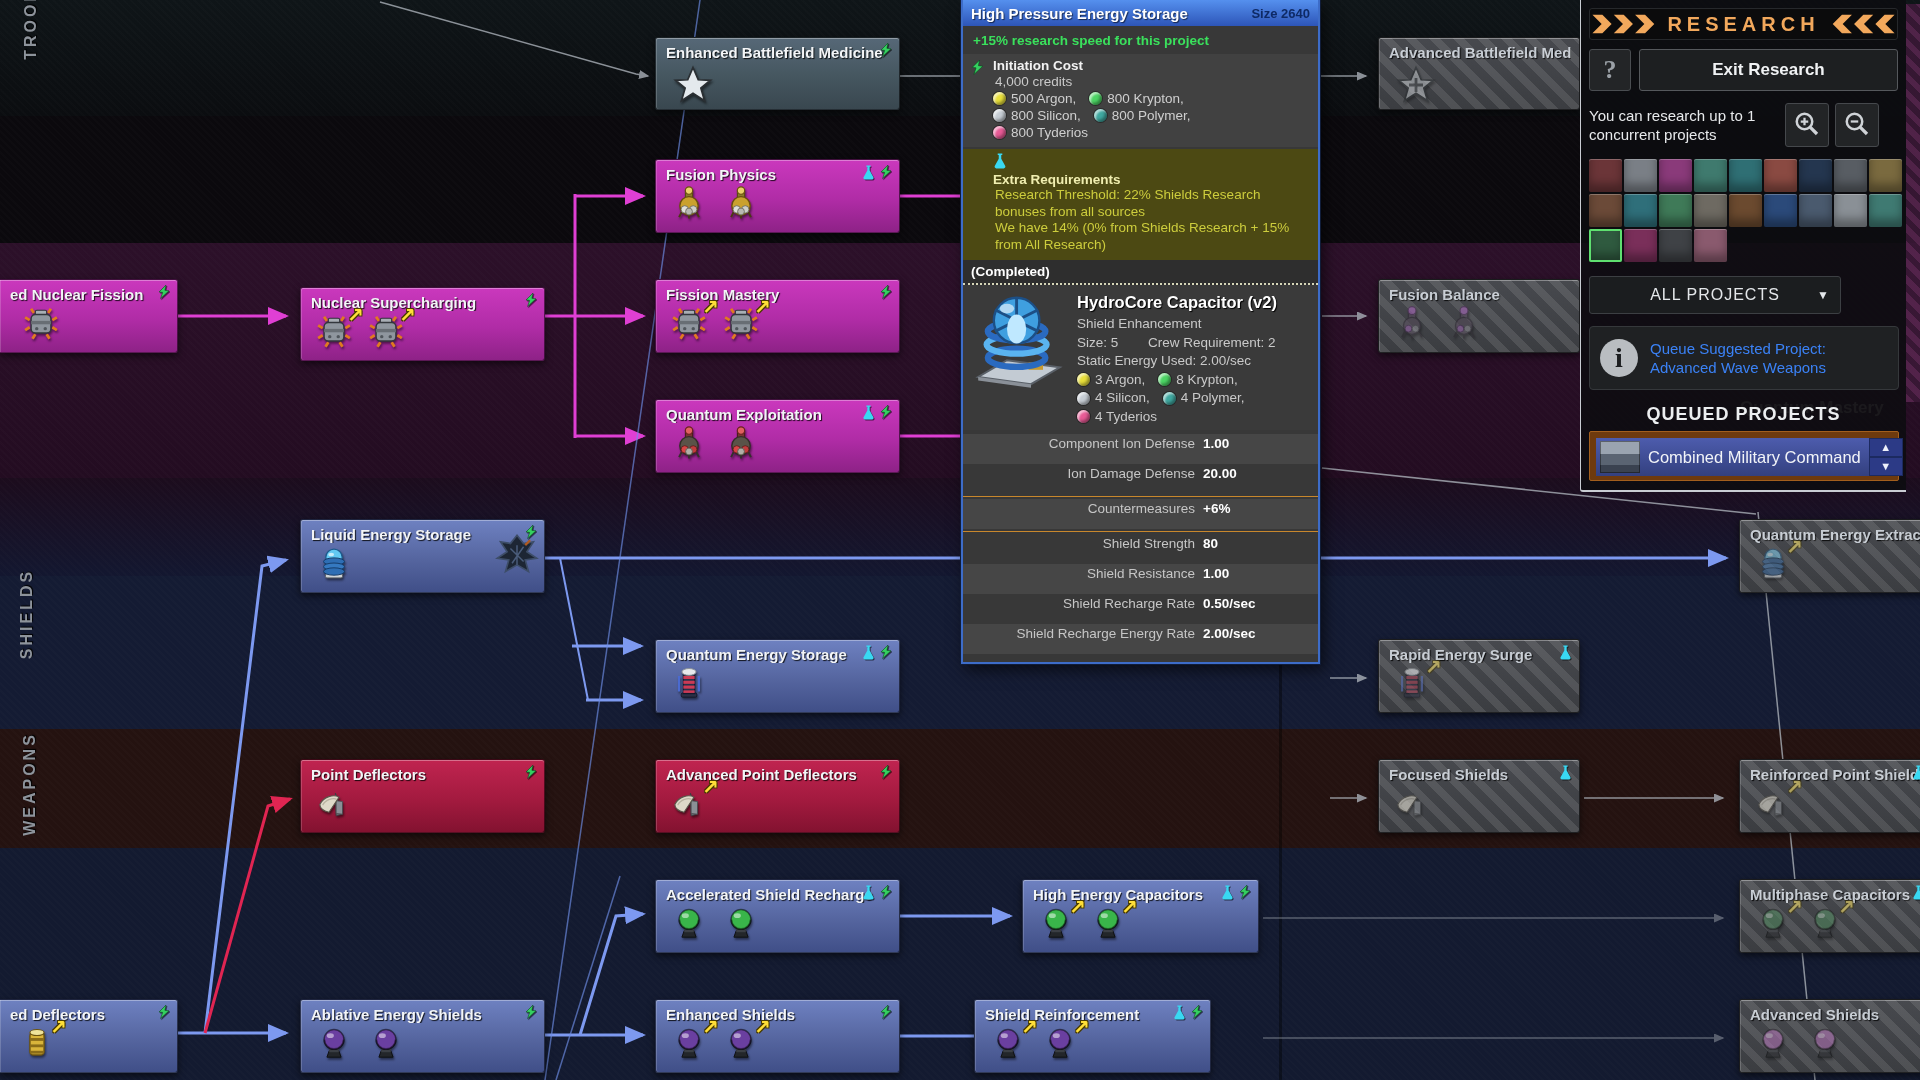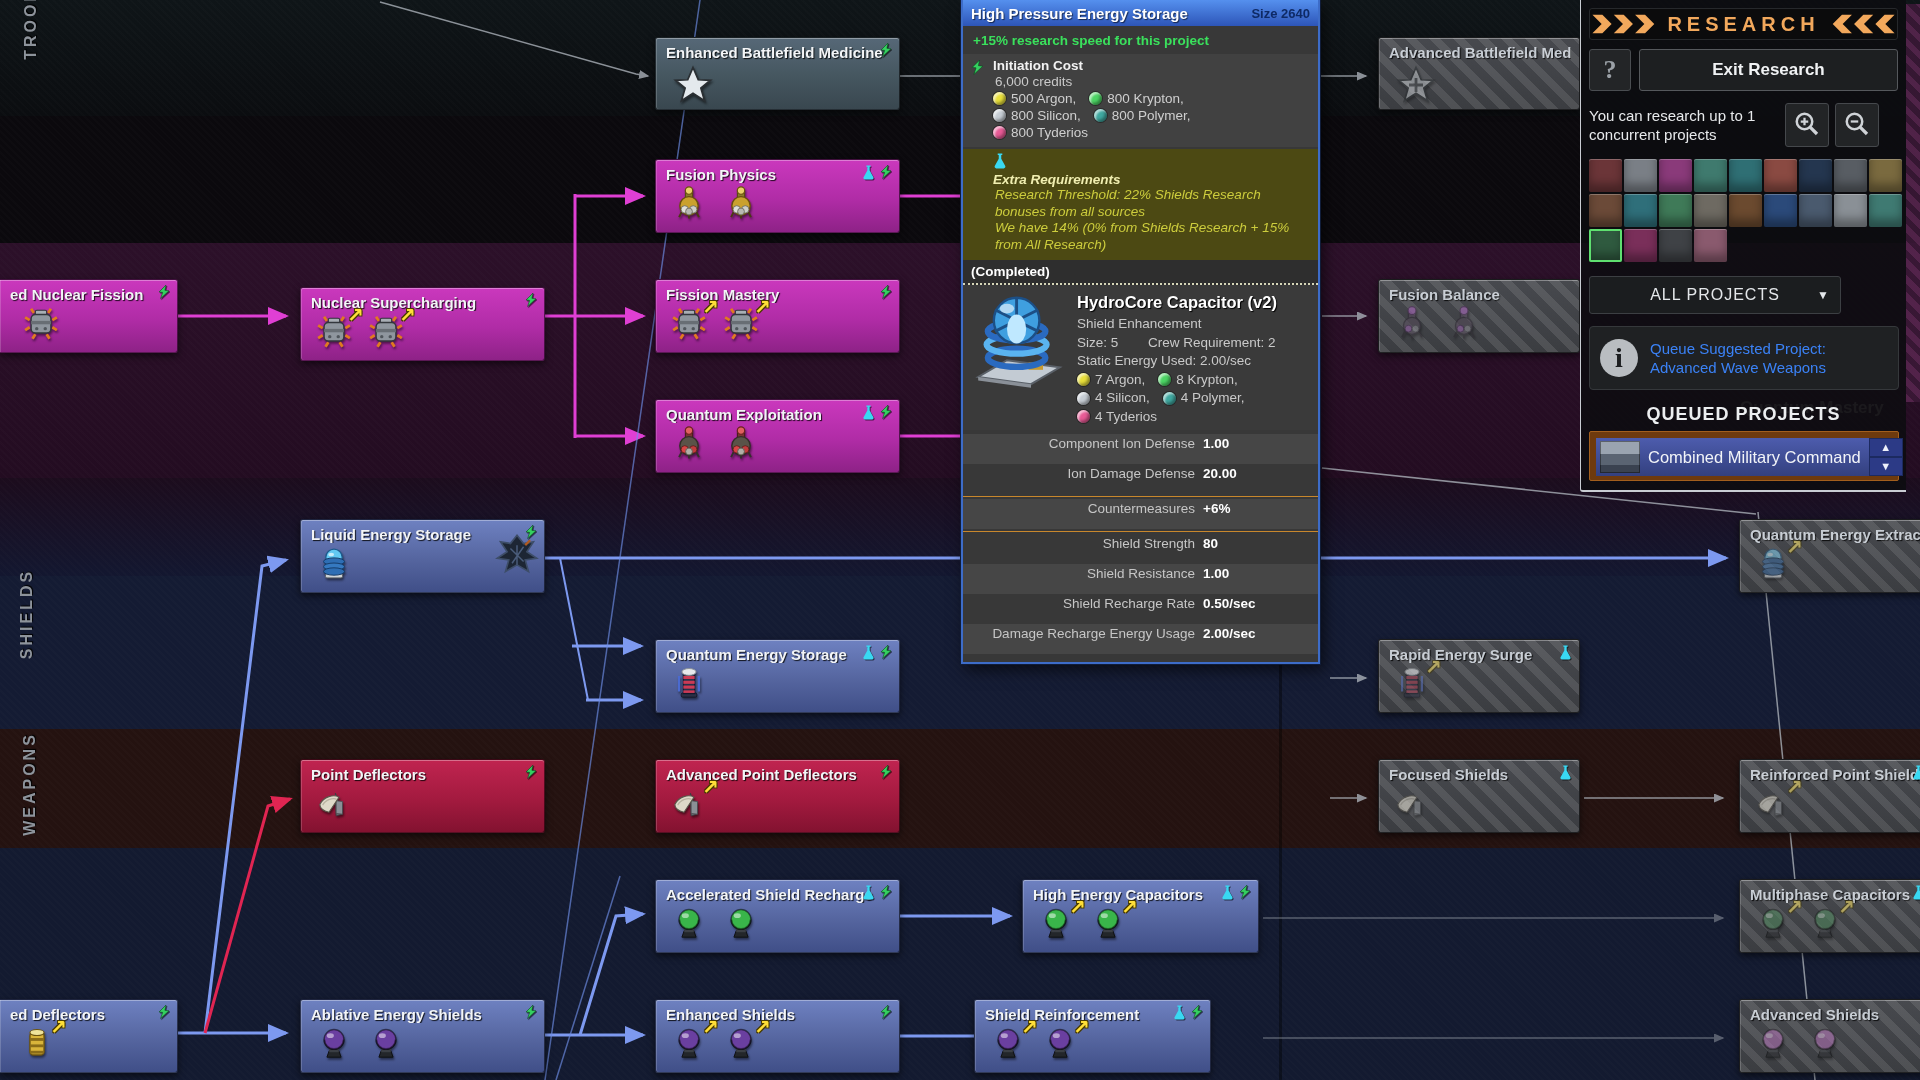--- a/index.html
+++ b/index.html
@@ -50,21 +50,21 @@
   .tt-size{color:#0e2a66;font-weight:bold;font-size:13px;}
   .tt-speed{color:#3ae05c;font-weight:bold;padding:7px 8px 4px 10px;font-size:13.5px;}
   .tt-sect{position:relative;background:#414141;margin:2px 0 0 0;padding:4px 8px 6px 30px;}
   .tt-sect .sicon{position:absolute;left:8px;top:6px;}
   .tt-h{color:#f2f2f2;font-weight:bold;font-size:13.5px;}
   .tt-line{color:#c9c9c9;padding-left:2px;line-height:17px;}
   .resrow{display:flex;align-items:center;gap:5px;line-height:17px;}
   .orb{display:inline-block;width:13px;height:13px;border-radius:50%;flex:0 0 13px;
     box-shadow:inset 2px 2px 2px rgba(255,255,255,.6),inset -2px -2px 3px rgba(0,0,0,.4),0 0 0 1px rgba(0,0,0,.35);}
   .rtext{margin-right:8px;}
-  .tt-extra{position:relative;background:#4c4913;margin-top:2px;padding:4px 8px 7px 30px;font-style:italic;}
+  .tt-extra{position:relative;background:#4c4913;margin-top:2px;padding:4px 8px 7px 30px;}
   .tt-extra .tt-h{color:#f0eeb0;}
   .tt-extra .tt-line{color:#cdcd3d;line-height:16.5px;}
   .tt-completed{background:#2e2e2e;padding:4px 8px;color:#fff;font-weight:bold;border-bottom:2px dotted #d6d6b8;}
   .tt-item{display:flex;gap:10px;padding:8px 8px 4px 8px;background:#3a3a3a;}
   .tt-itemicon{width:96px;height:96px;flex:0 0 96px;}
   .tt-iname{color:#ffffff;font-weight:bold;font-size:16.5px;text-shadow:1px 1px 1px #000;margin-bottom:3px;}
   .tt-irow{color:#c9c9c9;line-height:18.5px;}
   .tt-irow .gap{display:inline-block;width:26px;}
   .tt-stats{padding:4px 0 8px 0;}
   .srow{display:flex;height:30px;line-height:19px;}
@@ -686,21 +686,21 @@
     <div class="tt-head">
       <span class="tt-title">High Pressure Energy Storage</span>
       <span class="tt-size">Size 2640</span>
     </div>
     <div class="tt-speed">+15% research speed for this project</div>
     <div class="tt-sect">
       <svg class="sicon" width="13" height="17">
           <use href="#sym-bolt"></use>
         </svg>
       <div class="tt-h">Initiation Cost</div>
-      <div class="tt-line">6,000 credits</div>
+      <div class="tt-line">4,000 credits</div>
       <div class="resrow">
         <span class="orb" style="background: rgb(232, 223, 58);"></span>
         <span class="rtext">500 Argon,</span>
         <span class="orb" style="background: rgb(76, 213, 100);"></span>
         <span class="rtext">800 Krypton,</span>
       </div>
       <div class="resrow">
         <span class="orb" style="background: rgb(198, 205, 212);"></span>
         <span class="rtext">800 Silicon,</span>
         <span class="orb" style="background: rgb(63, 168, 160);"></span>
@@ -727,21 +727,21 @@
       <div>
         <div class="tt-iname">HydroCore Capacitor (v2)</div>
         <div class="tt-irow">Shield Enhancement</div>
         <div class="tt-irow">
           <span>Size: 5</span><span class="gap"></span>
           <span>Crew Requirement: 2</span>
         </div>
         <div class="tt-irow">Static Energy Used: 2.00/sec</div>
         <div class="resrow tt-irow">
           <span class="orb" style="background: rgb(232, 223, 58);"></span>
-          <span class="rtext">7 Argon,</span>
+          <span class="rtext">3 Argon,</span>
           <span class="orb" style="background: rgb(76, 213, 100);"></span>
           <span class="rtext">8 Krypton,</span>
         </div>
         <div class="resrow tt-irow">
           <span class="orb" style="background: rgb(198, 205, 212);"></span>
           <span class="rtext">4 Silicon,</span>
           <span class="orb" style="background: rgb(63, 168, 160);"></span>
           <span class="rtext">4 Polymer,</span>
         </div>
         <div class="resrow tt-irow">
@@ -771,21 +771,21 @@
         </div>
       <div class="srow shaded">
           <span class="slabel">Shield Resistance</span>
           <span class="sval">1.00</span>
         </div>
       <div class="srow">
           <span class="slabel">Shield Recharge Rate</span>
           <span class="sval">0.50/sec</span>
         </div>
       <div class="srow shaded">
-          <span class="slabel">Damage Recharge Energy Usage</span>
+          <span class="slabel">Shield Recharge Energy Rate</span>
           <span class="sval">2.00/sec</span>
         </div>
     </div>
   </div>
 
   <div class="rstripe"></div>
   <div class="rpanel">
     <div class="rheader">
       <svg width="64" height="20" viewBox="0 0 90 28">
           <use href="#sym-chev"></use>

